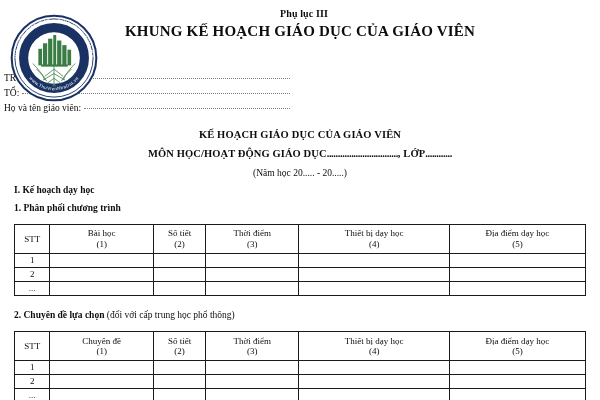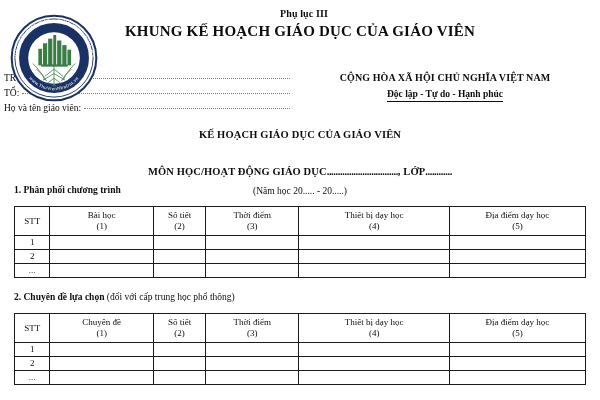--- a/index.html
+++ b/index.html
@@ -125,21 +125,21 @@
     z-index: 1;
   }
   .doc-title {
     font-weight: bold;
     font-size: 10.5px;
     letter-spacing: .15px;
   }
   .doc-subtitle {
     font-weight: bold;
     font-size: 10.5px;
-    margin-top: 24px;
+    margin-top: 6px;
     letter-spacing: .1px;
   }
   .dot-fill { letter-spacing: -0.4px; font-weight: bold; }
   .school-year {
     font-size: 9.5px;
     margin-top: 6px;
     font-weight: normal;
   }
 
   
@@ -257,36 +257,33 @@
       <div class="field-line">
         <span class="field-label">TỔ:</span>
         <span class="dots"></span>
       </div>
       <div class="field-line">
         <span class="field-label">Họ và tên giáo viên:</span>
         <span class="dots"></span>
       </div>
     </div>
 
-    <div class="nat-col">
-      <div class="nat-title">CỘNG HÒA XÃ HỘI CHỦ NGHĨA VIỆT NAM</div>
-      <div><span class="nat-motto">Độc lập - Tự do - Hạnh phúc</span></div>
-    </div>
   </div>
 
   <div class="doc-title-block">
     <div class="doc-title">KẾ HOẠCH GIÁO DỤC CỦA GIÁO VIÊN</div>
     <div class="doc-subtitle">
       <span>MÔN HỌC/HOẠT ĐỘNG GIÁO DỤC</span><span class="dot-fill">................................</span><span>, LỚP</span><span class="dot-fill">............</span>
     </div>
     <div class="school-year">(Năm học 20.....   - 20.....)</div>
   </div>
 
   <div class="section-wrap">
 
+    <div class="h-roman">I. Kế hoạch dạy học</div>
 
     <div class="h-num">
       <span>1. Phân phối chương trình</span>
     </div>
 
     <table class="plan">
       <colgroup>
         <col class="col-stt">
           <col class="col-name">
           <col class="col-tiet">

